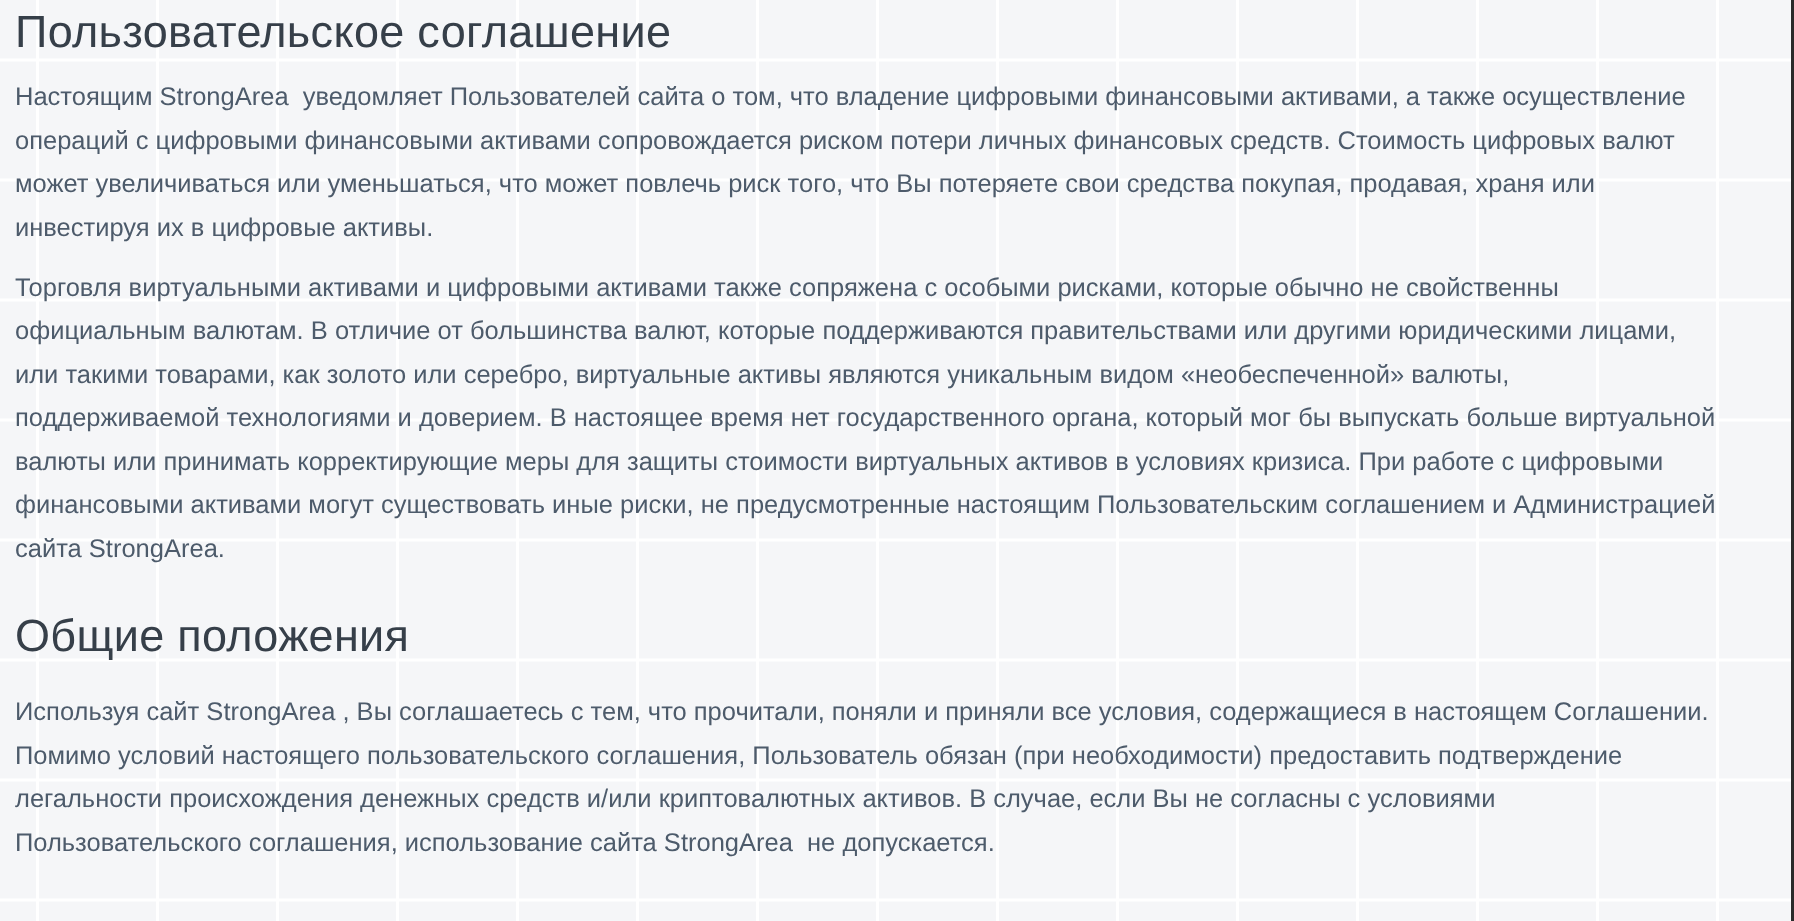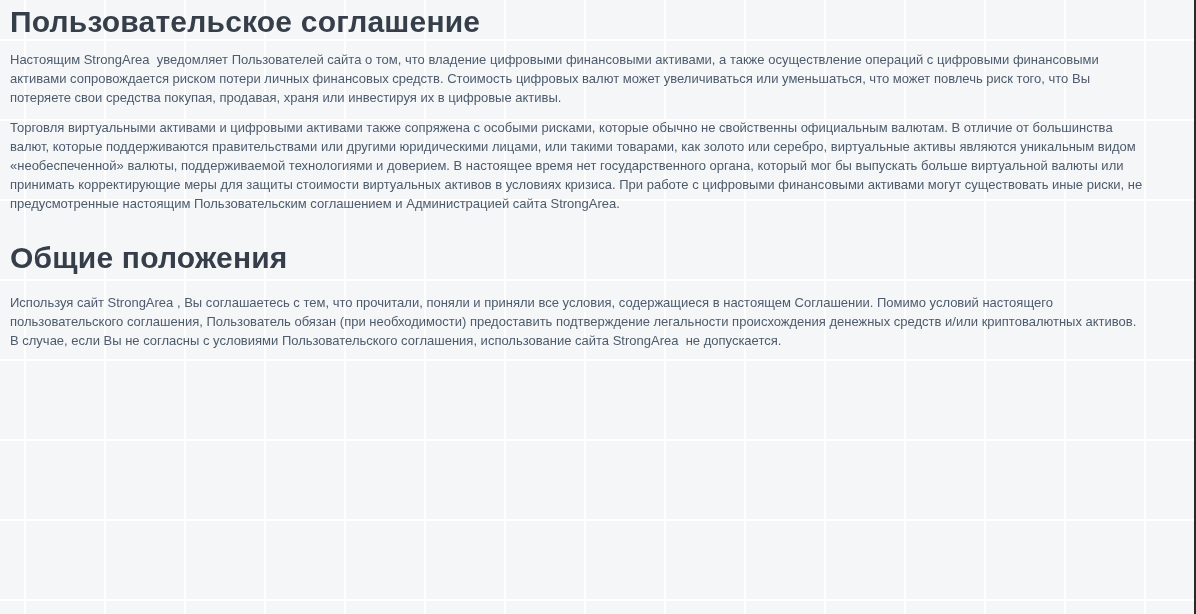--- a/index.html
+++ b/index.html
@@ -27,32 +27,32 @@
       linear-gradient(to bottom, var(--grid-line) 0, var(--grid-line) 2px, transparent 2px);
     background-size: 80px 80px;
     background-position: 24px 39px;
   }
   main {
     padding: 4px 50px 0 10px;
   }
   h1 {
     font-size: 30px;
     line-height: 36px;
-    font-weight: 700;
+    font-weight: 400;
     color: var(--heading-text);
     margin: 0 0 10px 0;
     letter-spacing: 0.2px;
   }
   h1.second {
     margin-top: 27px;
     margin-bottom: 17px;
   }
   p {
-    font-size: 13px;
-    line-height: 19px;
+    font-size: 17px;
+    line-height: 29px;
     color: var(--body-text);
     margin: 0 0 11px 0;
     white-space: pre-wrap;
   }
   .window-right-edge {
     position: absolute;
     top: 0;
     right: 0;
     width: 2px;
     height: 614px;

